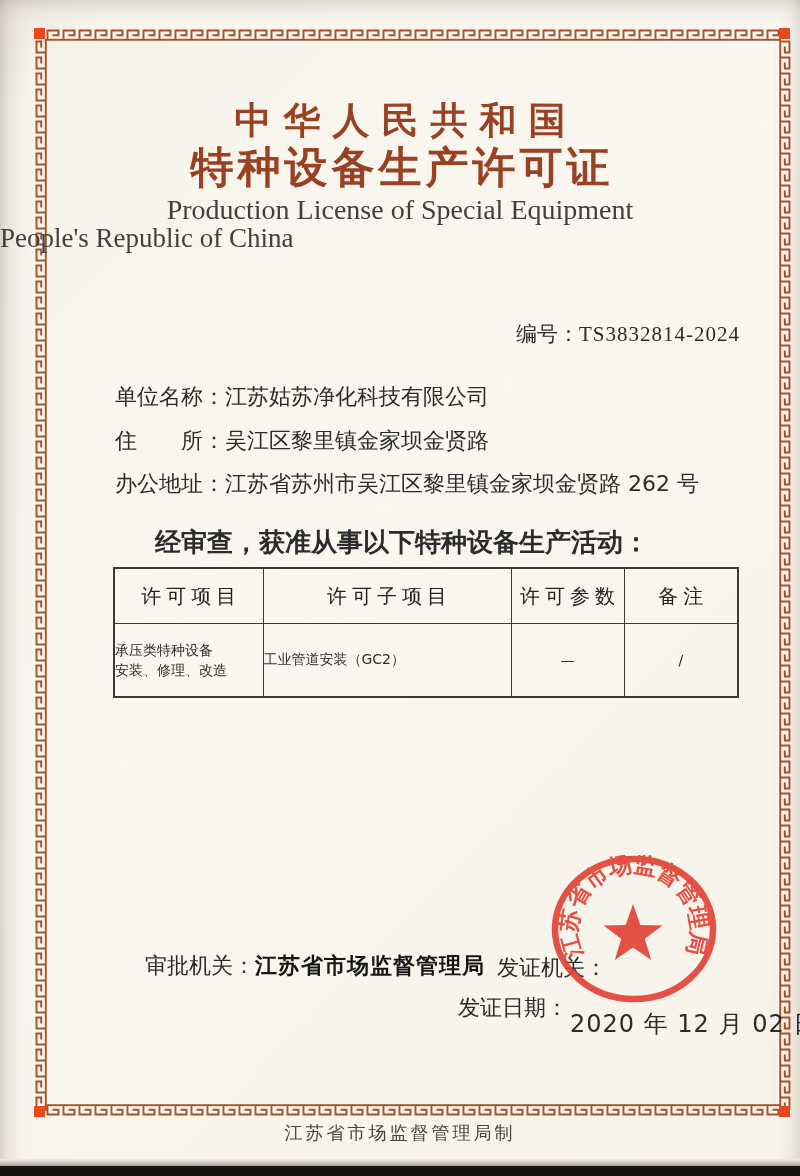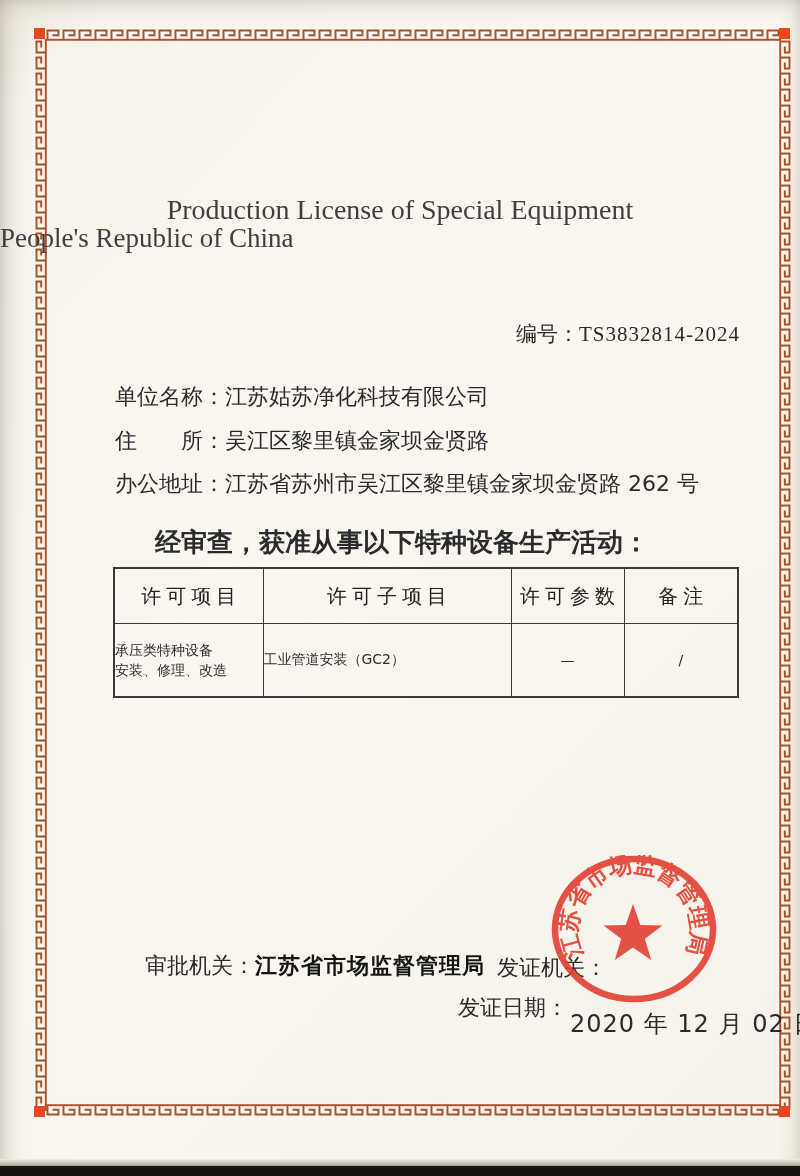--- a/index.html
+++ b/index.html
@@ -293,20 +293,22 @@
         <use href="#mu" transform="translate(792,1095) rotate(90)"></use>
       </g>
     <g fill="#e8481c">
       <rect x="34" y="28" width="11" height="11"></rect>
       <rect x="779" y="28" width="11" height="11"></rect>
       <rect x="34" y="1106" width="11" height="11"></rect>
       <rect x="779" y="1106" width="11" height="11"></rect>
     </g>
   </svg>
 
+  <div class="title-zh1">中华人民共和国</div>
+  <div class="title-zh2">特种设备生产许可证</div>
   <div class="title-en1">Production License of Special Equipment</div>
   <div class="title-en2">People's Republic of China</div>
 
   <div class="license-no">
     <span>编号：</span><span class="num">TS3832814-2024</span>
   </div>
 
   <div class="field f1">
     <span>住　　所：</span><span>吴江区黎里镇金家坝金贤路</span>
   </div>
@@ -358,16 +360,17 @@
     <ellipse cx="85" cy="74" rx="79" ry="70" fill="none" stroke="#e23a2c" stroke-width="6.5"></ellipse>
     <polygon fill="#e23a2c" points="84,49 91.3,70 113.5,70.4 95.8,83.8 102.2,105.1 84,92.4 65.8,105.1 72.2,83.8 54.5,70.4 76.7,70"></polygon>
     <defs>
       <path id="sealArc" d="M34.2,99.9 A57,57 0 1 1 135.8,99.9" fill="none"></path>
     </defs>
     <text font-size="23" font-weight="bold" fill="#e23a2c" font-family="DejaVu Sans, sans-serif">
       <textPath href="#sealArc">江苏省市场监督管理局</textPath>
     </text>
   </svg>
 
+  <div class="printer-note">江苏省市场监督管理局制</div>
   <div class="photo-edge-shade"></div>
   <div class="photo-edge-bottom"></div>
 
 </div>
 
 </body></html>

